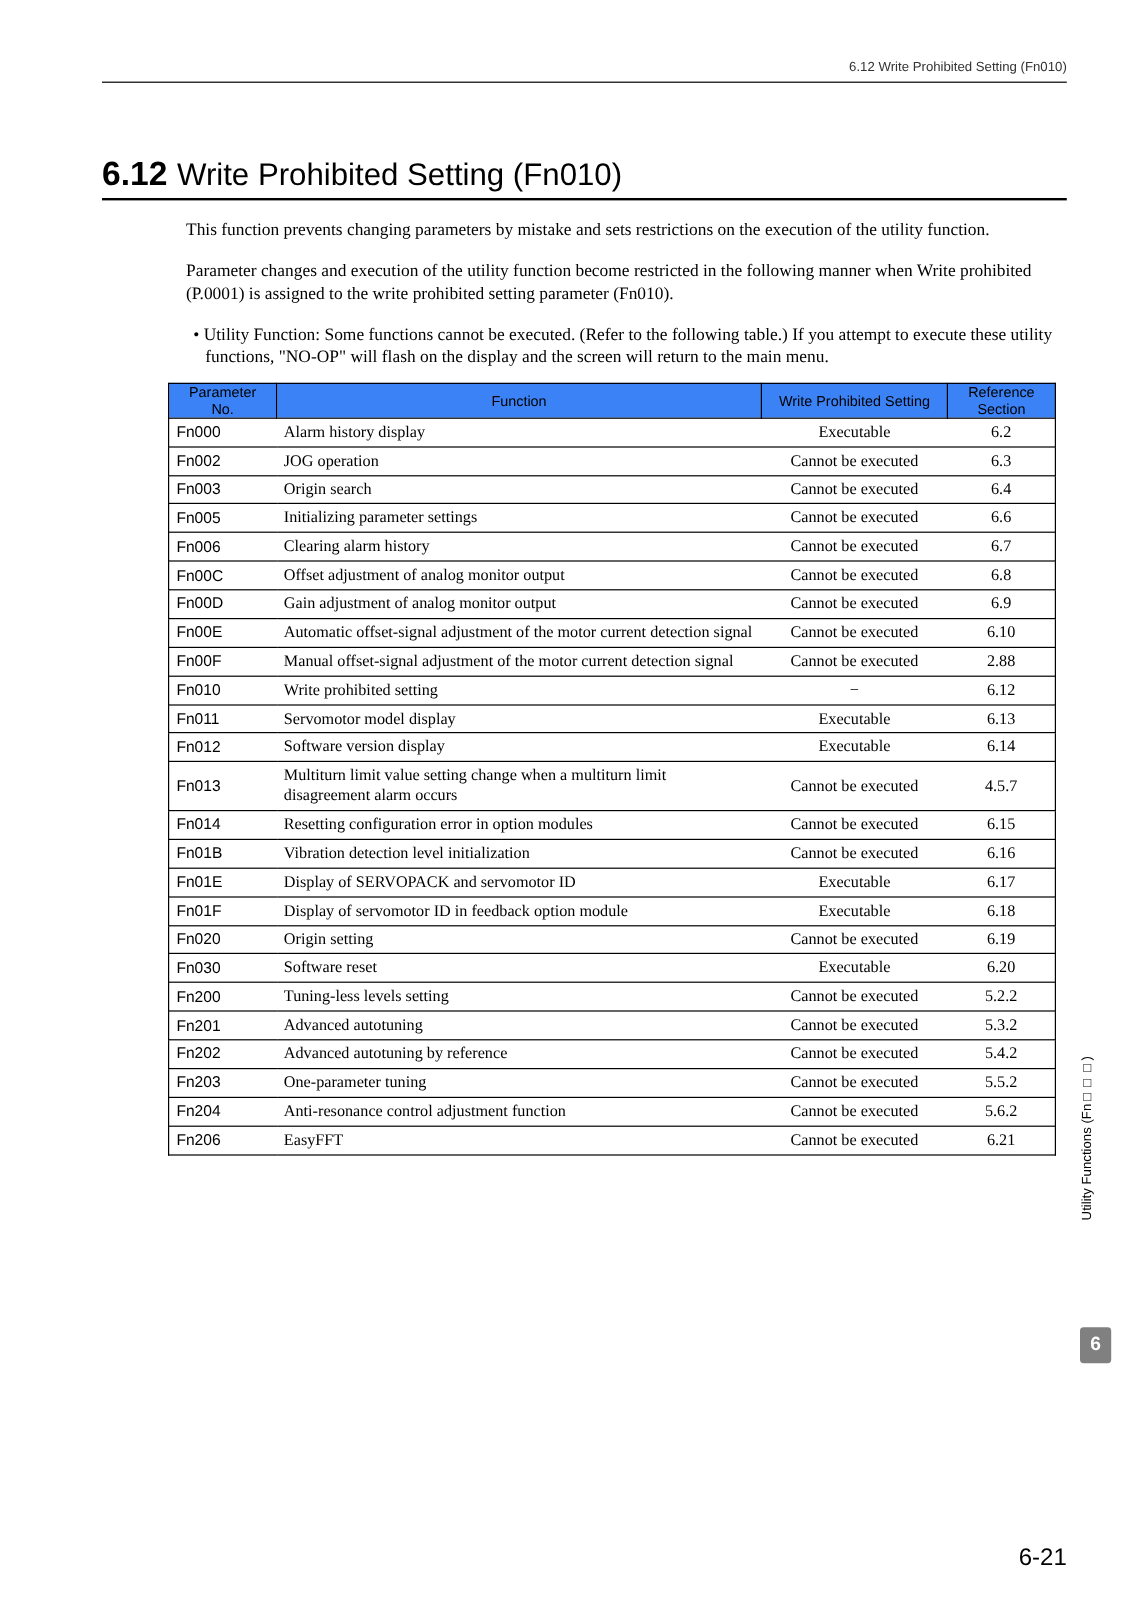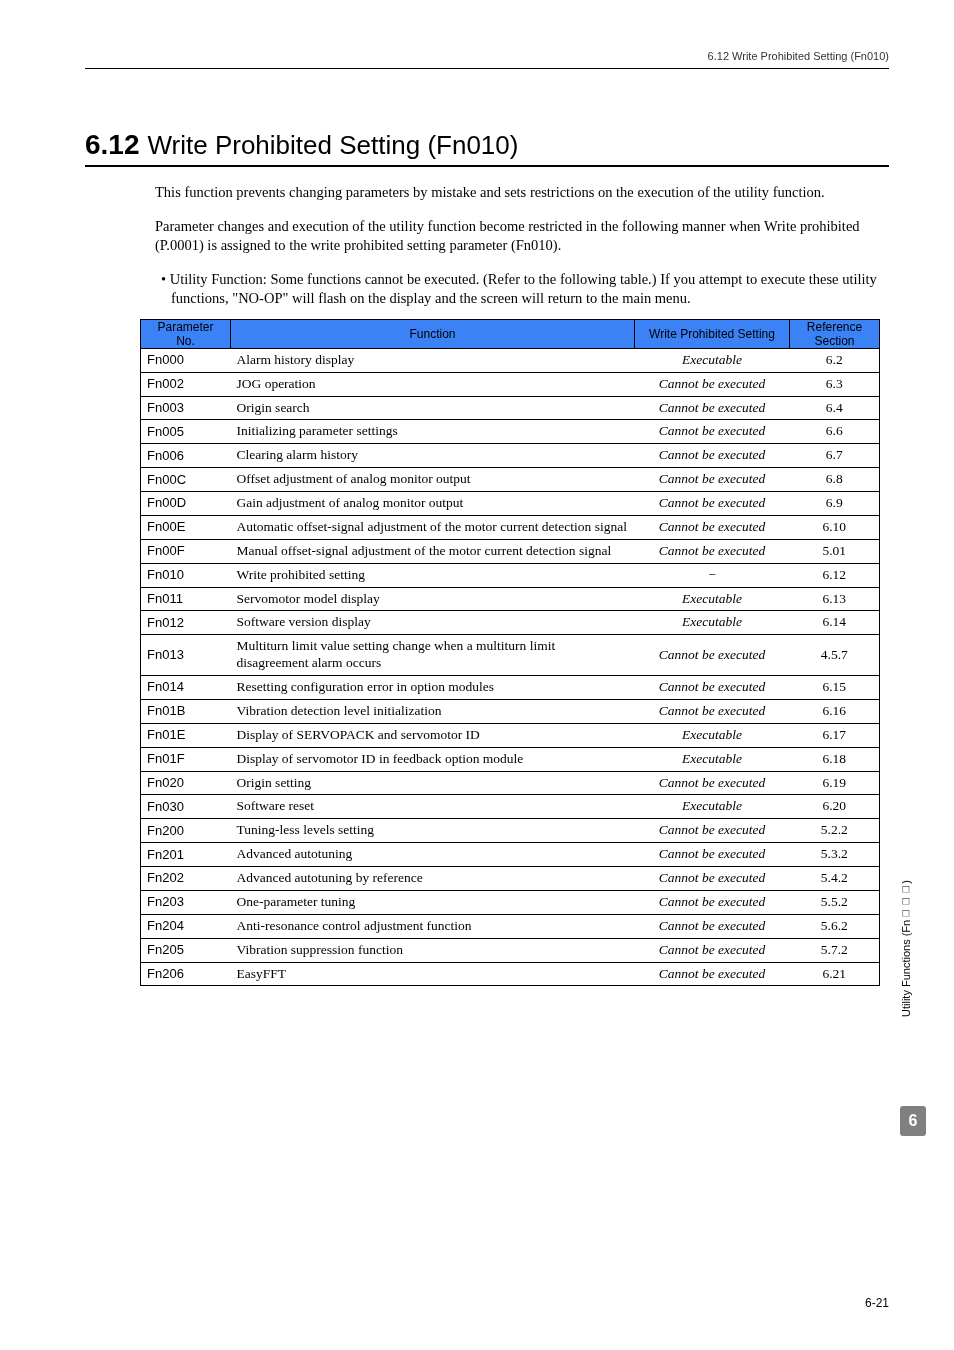--- a/index.html
+++ b/index.html
@@ -84,21 +84,20 @@
     font-size: 13px;
     width: 90px;
   }
   table.fn-table td.func {
     font-family: Liberation Serif, serif;
   }
   table.fn-table td.setting {
     font-family: "Times New Roman", serif;
     text-align: center;
     width: 155px;
-    font-style: italic;
   }
   table.fn-table td.ref {
     font-family: "Times New Roman", serif;
     text-align: center;
     width: 90px;
   }
   table.fn-table th:first-child, table.fn-table td:first-child { border-left: 1px solid #000; }
   table.fn-table tr:first-child th { border-top: 1px solid #000; }
   table.fn-table th:last-child, table.fn-table td:last-child { border-right: 1px solid #000; }
 
@@ -132,21 +131,21 @@
     align-items: center;
     justify-content: center;
     border-radius: 3px;
     margin-top: 6px;
   }
   .page-num {
     position: absolute;
     right: 65px;
     bottom: 40px;
     font-family: Arial, Helvetica, sans-serif;
-    font-size: 12px;
+    font-size: 20px;
   }
 </style>
 </head>
 <body>
 
 <div class="page">
   <div class="header-right">6.12  Write Prohibited Setting (Fn010)</div>
 
   <h1 class="section-heading">
     <span class="num">6.12</span><span>Write Prohibited Setting (Fn010)</span>
@@ -215,21 +214,21 @@
         <tr>
           <td class="param">Fn00E</td>
           <td class="func">Automatic offset-signal adjustment of the motor current detection signal</td>
           <td class="setting">Cannot be executed</td>
           <td class="ref">6.10</td>
         </tr>
         <tr>
           <td class="param">Fn00F</td>
           <td class="func">Manual offset-signal adjustment of the motor current detection signal</td>
           <td class="setting">Cannot be executed</td>
-          <td class="ref">5.01</td>
+          <td class="ref">2.88</td>
         </tr>
         <tr>
           <td class="param">Fn010</td>
           <td class="func">Write prohibited setting</td>
           <td class="setting">−</td>
           <td class="ref">6.12</td>
         </tr>
         <tr>
           <td class="param">Fn011</td>
           <td class="func">Servomotor model display</td>
@@ -308,26 +307,20 @@
           <td class="setting">Cannot be executed</td>
           <td class="ref">5.5.2</td>
         </tr>
         <tr>
           <td class="param">Fn204</td>
           <td class="func">Anti-resonance control adjustment function</td>
           <td class="setting">Cannot be executed</td>
           <td class="ref">5.6.2</td>
         </tr>
         <tr>
-          <td class="param">Fn205</td>
-          <td class="func">Vibration suppression function</td>
-          <td class="setting">Cannot be executed</td>
-          <td class="ref">5.7.2</td>
-        </tr>
-        <tr>
           <td class="param">Fn206</td>
           <td class="func">EasyFFT</td>
           <td class="setting">Cannot be executed</td>
           <td class="ref">6.21</td>
         </tr>
       </tbody>
   </table>
 
   <div class="side-tab">
     <div class="side-label">Utility Functions (Fn□□□)</div>

